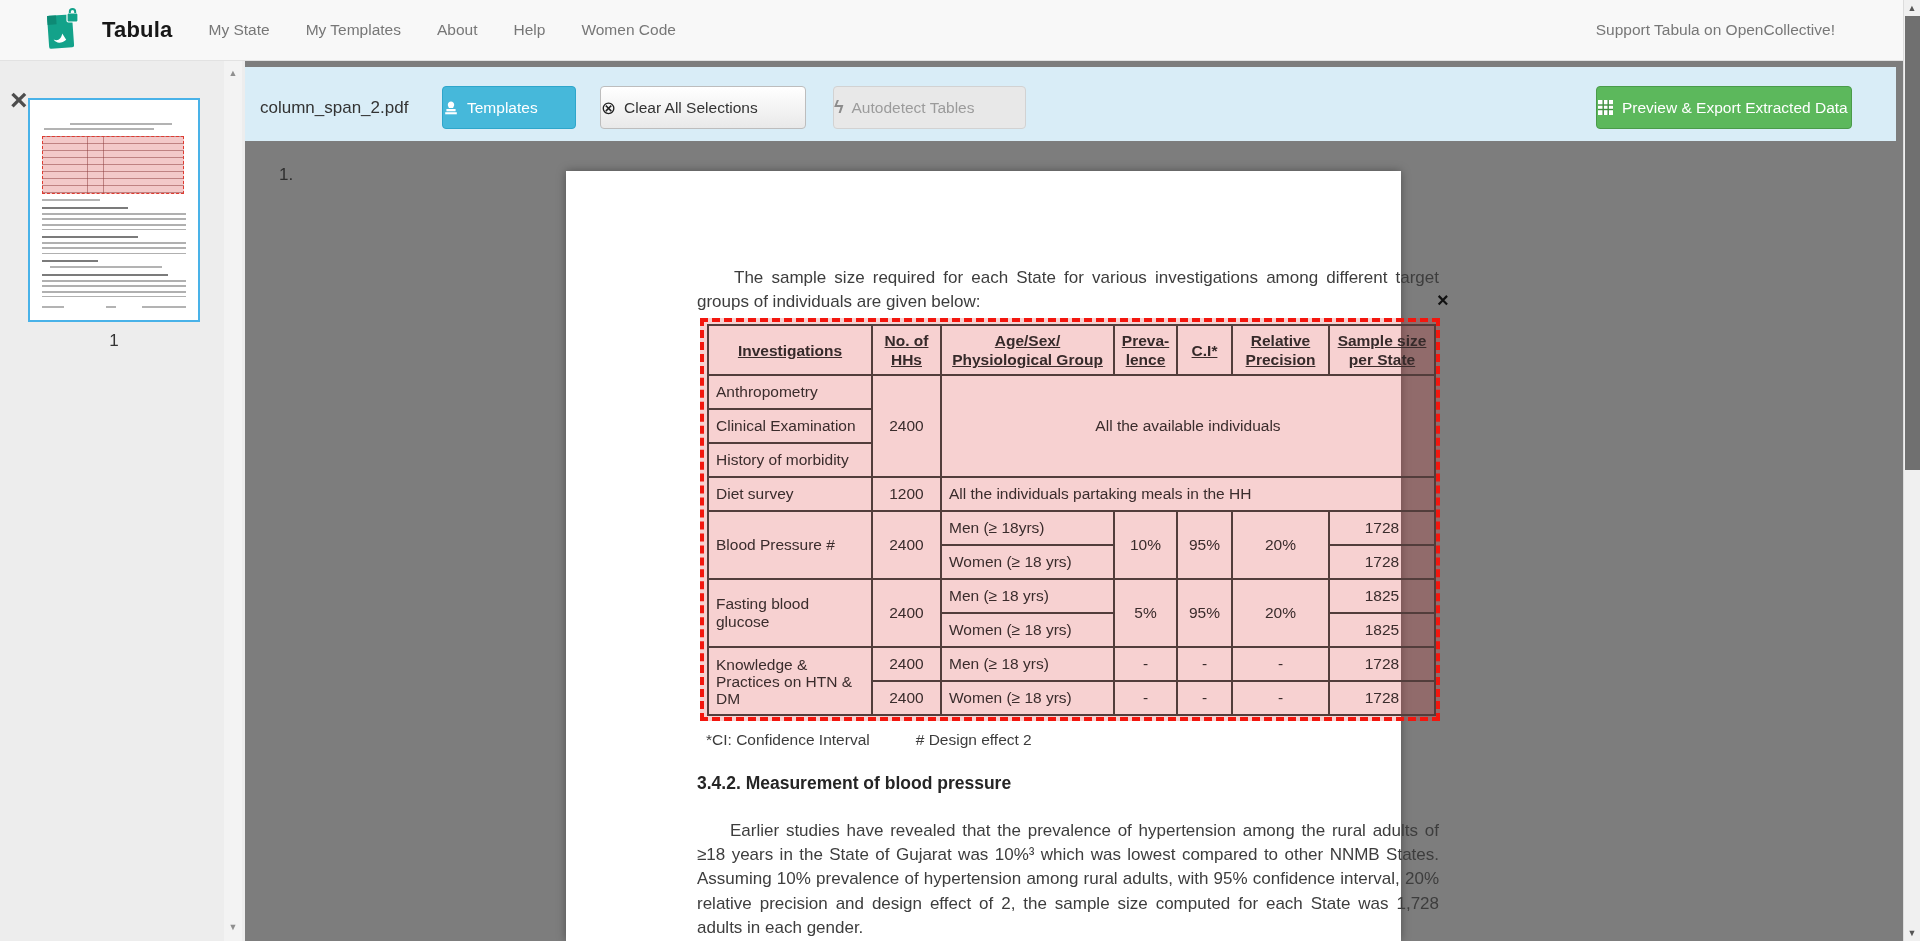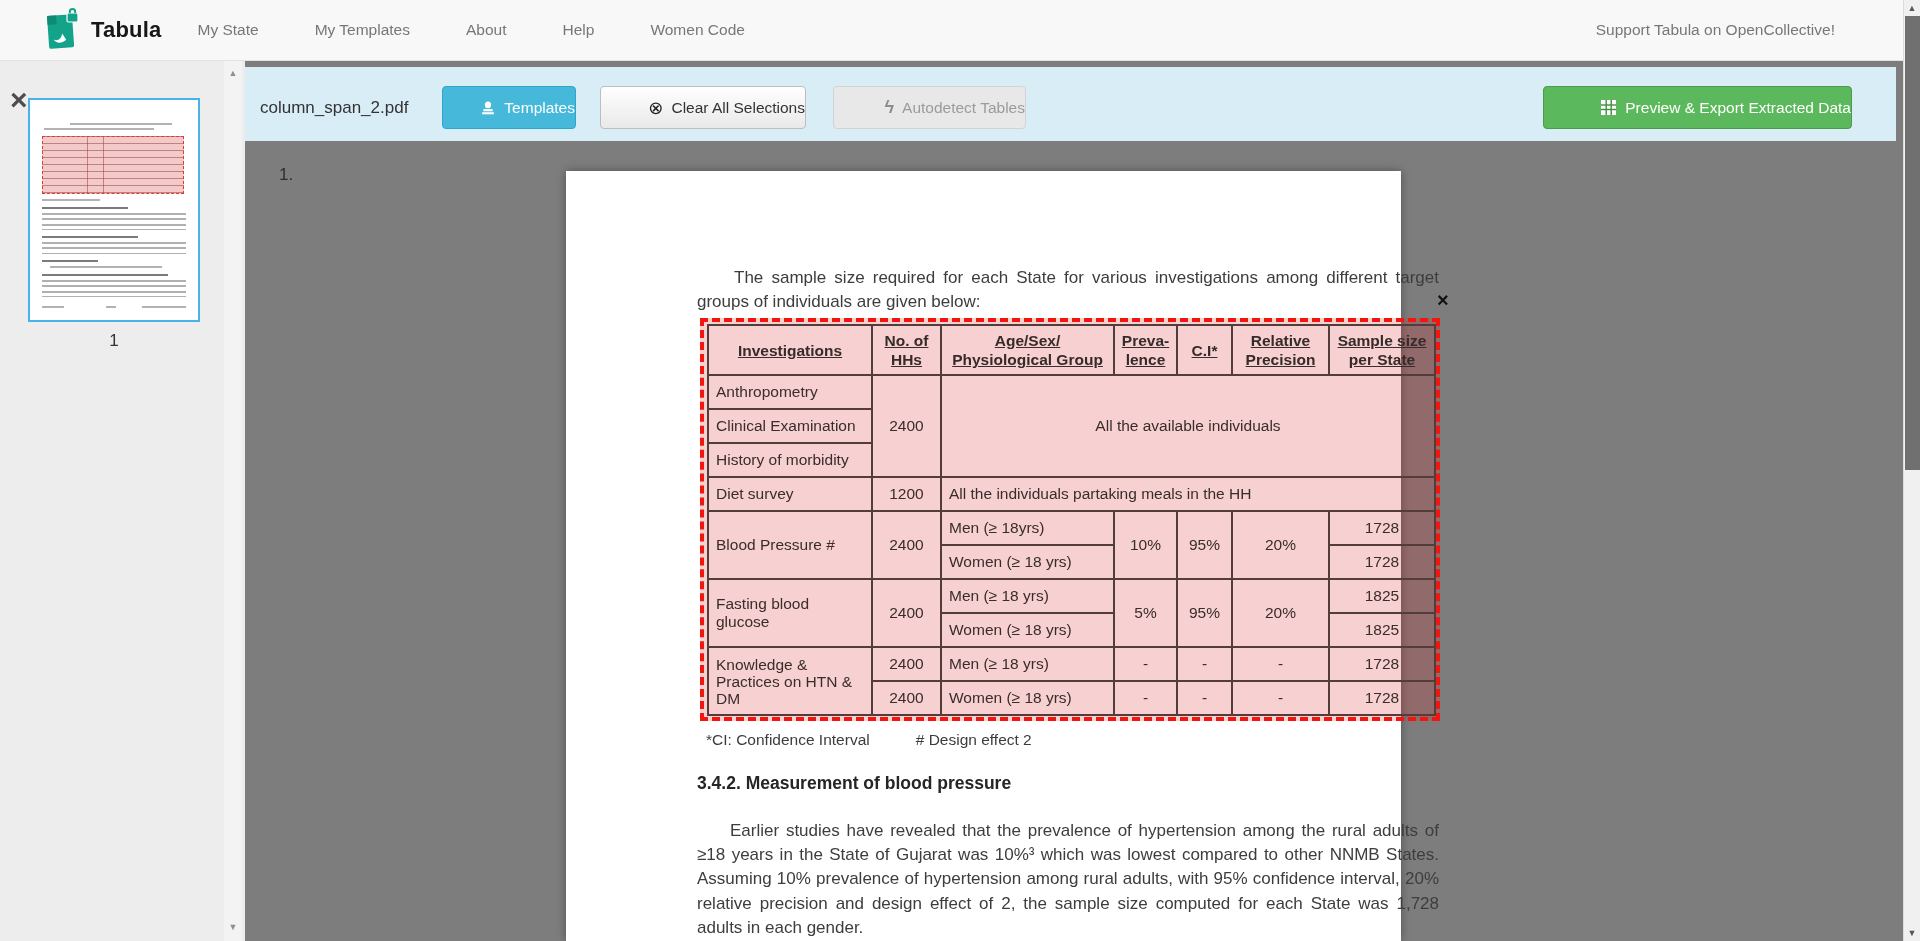--- a/index.html
+++ b/index.html
@@ -5,36 +5,36 @@
 <style>
   html,body{margin:0;padding:0;background:#555;}
   *{box-sizing:border-box;}
   .app{position:relative;width:1920px;height:941px;overflow:hidden;
        font-family:"Liberation Sans",sans-serif;background:#7d7d7d;}
 
   
   .navbar{position:absolute;left:0;top:0;width:1920px;height:61px;background:#f8f8f8;
           border-bottom:1px solid #e2e2e2;display:flex;align-items:center;padding-left:44px;z-index:5;}
   .brand{display:flex;align-items:center;cursor:pointer;}
-  .brand-name{font-size:22px;font-weight:bold;color:#171717;margin-left:11px;letter-spacing:.2px;}
-  .nav-link{color:#777;font-size:15.5px;margin-left:56px;cursor:pointer;text-decoration:none;}
+  .brand-name{font-size:22px;font-weight:bold;color:#171717;margin-left:22px;letter-spacing:.2px;}
+  .nav-link{color:#777;font-size:15.5px;margin-left:36px;cursor:pointer;text-decoration:none;}
   .nav-link:first-of-type{margin-left:36px;}
   .support{margin-left:auto;margin-right:85px;color:#777;font-size:15.5px;cursor:pointer;}
 
   
   .toolbar{position:absolute;left:245px;top:67px;width:1651px;height:80px;background:#d9edf7;}
   .filename{position:absolute;left:15px;top:31px;font-size:17px;color:#333;}
   .btn{position:absolute;top:19px;height:43px;border-radius:4px;display:flex;align-items:center;
-       justify-content:flex-end;gap:8px;font-size:15.5px;cursor:pointer;border:1px solid transparent;}
+       justify-content:flex-start;gap:8px;font-size:15.5px;cursor:pointer;border:1px solid transparent;}
   .btn-templates{left:197px;width:134px;background:#46b8da;border-color:#2ea6cb;color:#fff;}
   .btn-clear{left:355px;width:206px;background:linear-gradient(#ffffff,#e9e9e9);border-color:#bdbdbd;color:#333;}
   .btn-clear .ic{font-size:18px;color:#222;}
   .btn-auto{left:588px;width:193px;background:#e8e8e8;border-color:#d2d2d2;color:#9b9b9b;cursor:default;}
   .btn-auto .ic{font-size:18px;color:#8c8c8c;font-weight:bold;}
-  .btn-export{right:44px;width:309px;background:#5cb85c;border-color:#4a9b4a;color:#fff;}
+  .btn-export{right:44px;width:256px;background:#5cb85c;border-color:#4a9b4a;color:#fff;}
 
   
   .sidebar{position:absolute;left:0;top:61px;width:245px;height:880px;background:#ededed;}
   .thumb-close{position:absolute;left:10px;top:26px;font-size:30px;font-weight:bold;color:#4d4d4d;
                line-height:26px;cursor:pointer;}
   .thumb{position:absolute;left:28px;top:37px;width:172px;height:224px;background:#fff;
          border:2px solid #49b2e8;cursor:pointer;}
   .pagenum{position:absolute;left:28px;top:270px;width:172px;text-align:center;font-size:17px;color:#333;}
   .mini{position:absolute;background:#b3b3b3;height:2px;}
   .mini-h{background:#7b7b7b;}

